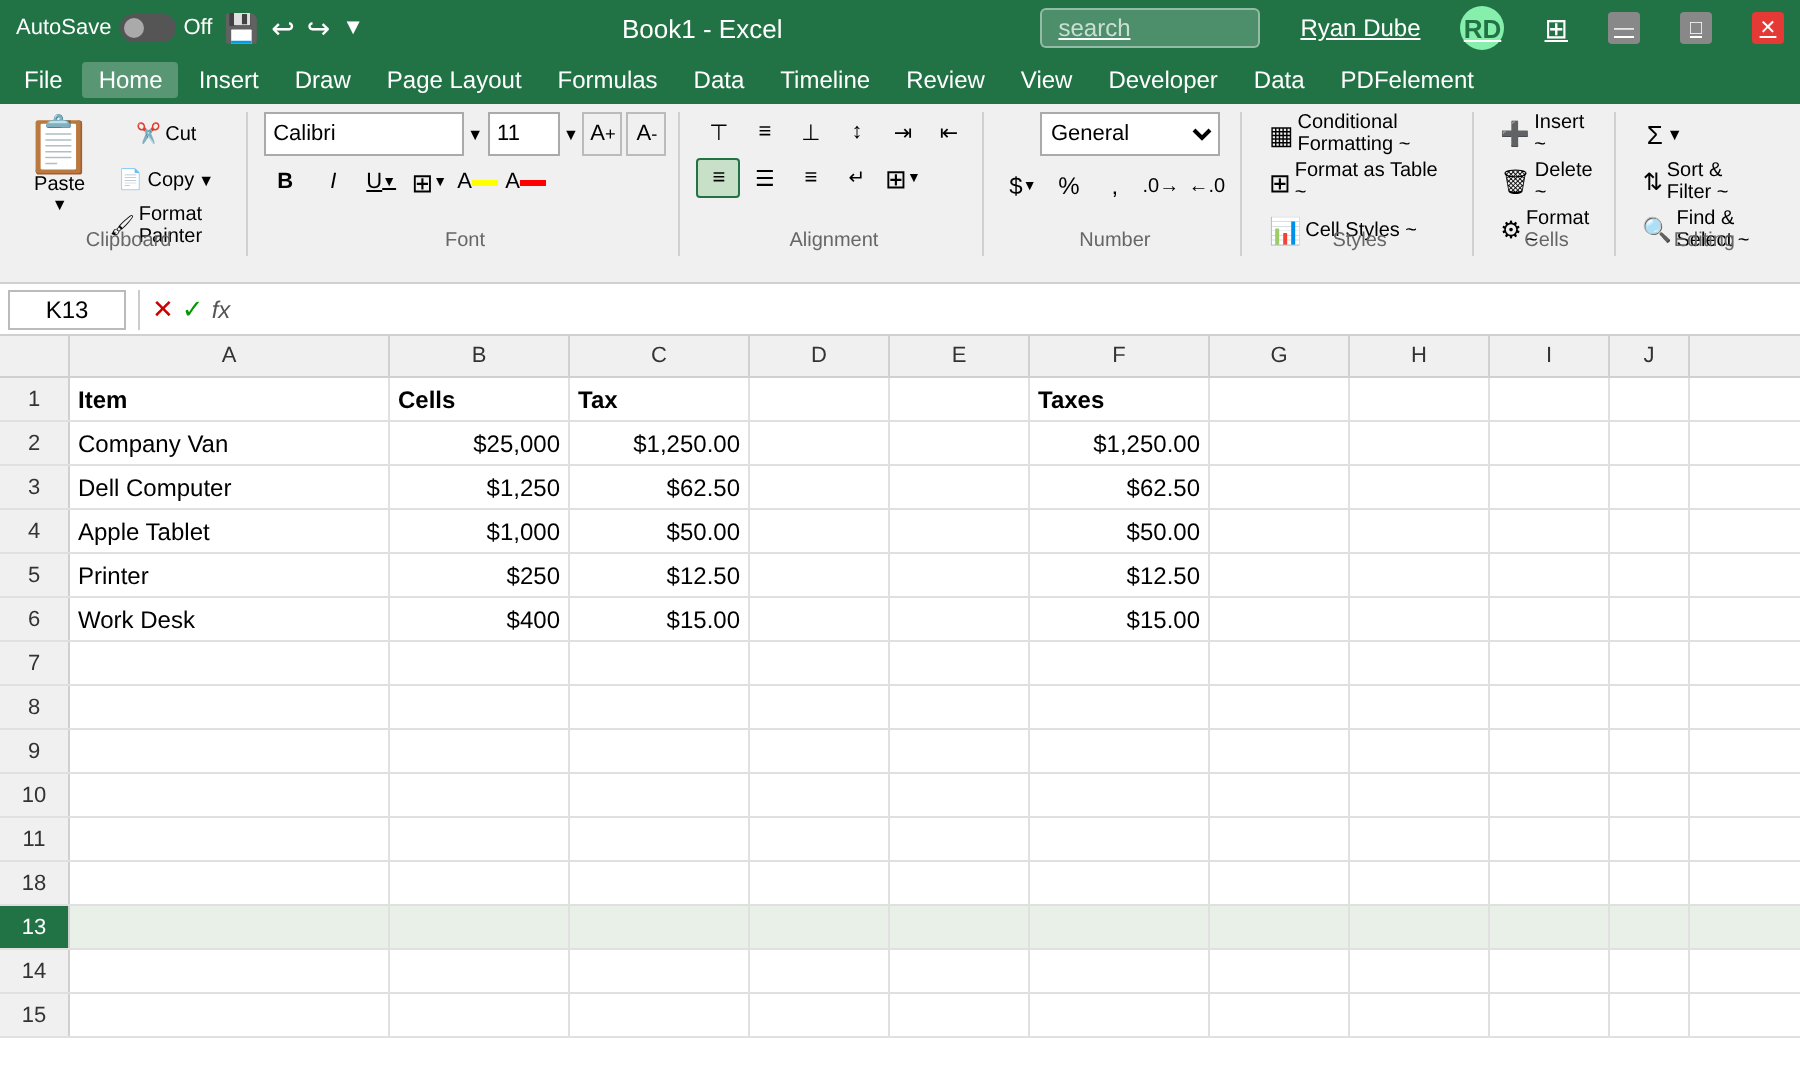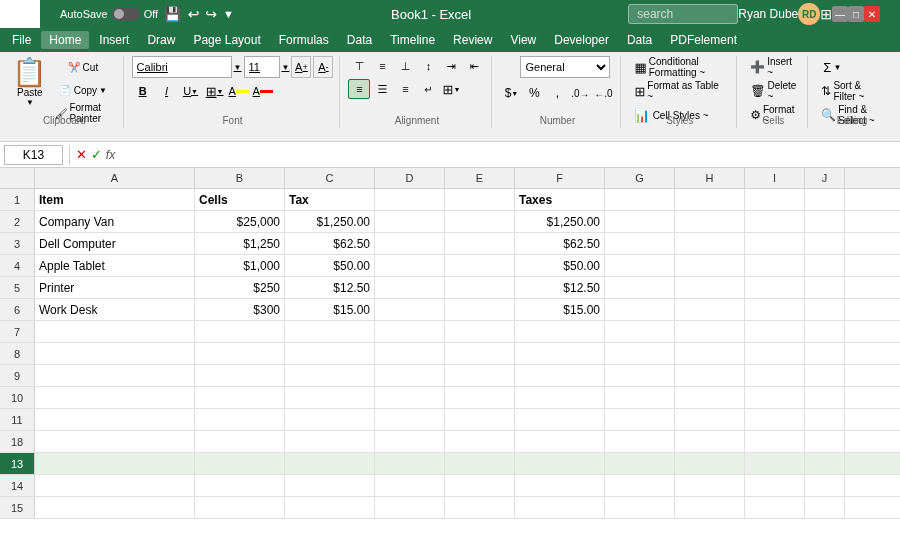--- a/index.html
+++ b/index.html
@@ -6,27 +6,26 @@
     body { font-family: 'Segoe UI', Arial, sans-serif; font-size: 12px; background: #fff; overflow: hidden; width: 900px; height: 545px; }
 
     
     .title-bar {
       background: #217346;
       color: white;
       height: 28px;
       display: flex;
       align-items: center;
       justify-content: space-between;
-      padding: 0 20px;
+      padding: 0 8px;
       font-size: 12px;
-      margin-left: 40px;
     }
     .title-bar-left { display: flex; align-items: center; gap: 6px; }
     .title-bar-center { font-size: 13px; font-weight: 400; }
-    .title-bar-right { display: flex; align-items: center; gap: 0; }
+    .title-bar-right { display: flex; align-items: center; gap: 20px; text-decoration: underline; }
     .autosave { display: flex; align-items: center; gap: 4px; font-size: 11px; }
     .toggle-off { background: #555; border-radius: 8px; width: 28px; height: 14px; display: inline-block; position: relative; }
     .toggle-off::after { content: ''; position: absolute; left: 2px; top: 2px; width: 10px; height: 10px; background: #aaa; border-radius: 50%; }
     .win-btn { width: 16px; height: 16px; display: flex; align-items: center; justify-content: center; font-size: 10px; cursor: pointer; }
     .win-btn.close { background: #e53935; border-radius: 2px; }
     .win-btn.max { background: #888; border-radius: 2px; }
     .win-btn.min { background: #888; border-radius: 2px; }
 
     
     .menu-bar {
@@ -268,21 +267,21 @@
     </div>
     <span style="cursor:pointer;font-size:14px;">💾</span>
     <span style="cursor:pointer;font-size:14px;">↩</span>
     <span style="cursor:pointer;font-size:14px;">↪</span>
     <span style="cursor:pointer;font-size:11px;">▼</span>
   </div>
   <div class="title-bar-center">Book1 - Excel</div>
   <div class="title-bar-right">
     <input class="search-box" placeholder="search" style="">
     <span style="font-size:12px;">Ryan Dube</span>
-    <div style="width:22px;height:22px;border-radius:50%;background:#fdba74;display:flex;align-items:center;justify-content:center;font-size:10px;color:#217346;font-weight:bold;">RD</div>
+    <div style="width:22px;height:22px;border-radius:50%;background:#86efac;display:flex;align-items:center;justify-content:center;font-size:13px;color:#217346;font-weight:bold;">RD</div>
     <span style="cursor:pointer;font-size:14px;">⊞</span>
     <div class="win-btn min">—</div>
     <div class="win-btn max">□</div>
     <div class="win-btn close">✕</div>
   </div>
 </div>
 
 <div class="menu-bar">
   <div class="menu-item">File</div>
   <div class="menu-item active">Home</div>
@@ -322,21 +321,21 @@
           <div class="rb-btn rb-btn-small">
             <span>🖌</span>
               <span>Format Painter</span>
           </div>
         </div>
       </div>
       <span class="ribbon-group-label">Clipboard</span>
     </div>
 
     <div class="ribbon-group">
-      <div class="ribbon-content" style="flex-direction:column; gap:3px;text-decoration:underline;">
+      <div class="ribbon-content" style="flex-direction:column; gap:3px;">
         <div style="display:flex;align-items:center;gap:2px;">
           <input class="font-name-box" type="text" value="Calibri" style="">
           <span style="font-size:8px;cursor:pointer;">▼</span>
           <input class="font-size-box" type="text" value="11" style="">
           <span style="font-size:8px;cursor:pointer;">▼</span>
           <div class="small-btn" style="font-size:11px;">A<sup>+</sup></div>
           <div class="small-btn" style="font-size:11px;">A<sup>-</sup></div>
         </div>
         <div style="display:flex;align-items:center;gap:2px;">
           <div class="fmt-btn bold-btn">B</div>
@@ -550,21 +549,21 @@
             <div class="cell col-e"></div>
             <div class="cell col-f right-align">$12.50</div>
             <div class="cell col-g"></div>
             <div class="cell col-h"></div>
             <div class="cell col-i"></div>
             <div class="cell col-j"></div>
           </div>
           <div class="sheet-row">
             <div class="row-num">6</div>
             <div class="cell col-a">Work Desk</div>
-            <div class="cell col-b right-align">$300</div>
+            <div class="cell col-b right-align">$400</div>
             <div class="cell col-c right-align">$15.00</div>
             <div class="cell col-d"></div>
             <div class="cell col-e"></div>
             <div class="cell col-f right-align">$15.00</div>
             <div class="cell col-g"></div>
             <div class="cell col-h"></div>
             <div class="cell col-i"></div>
             <div class="cell col-j"></div>
           </div>
           <div class="sheet-row">

